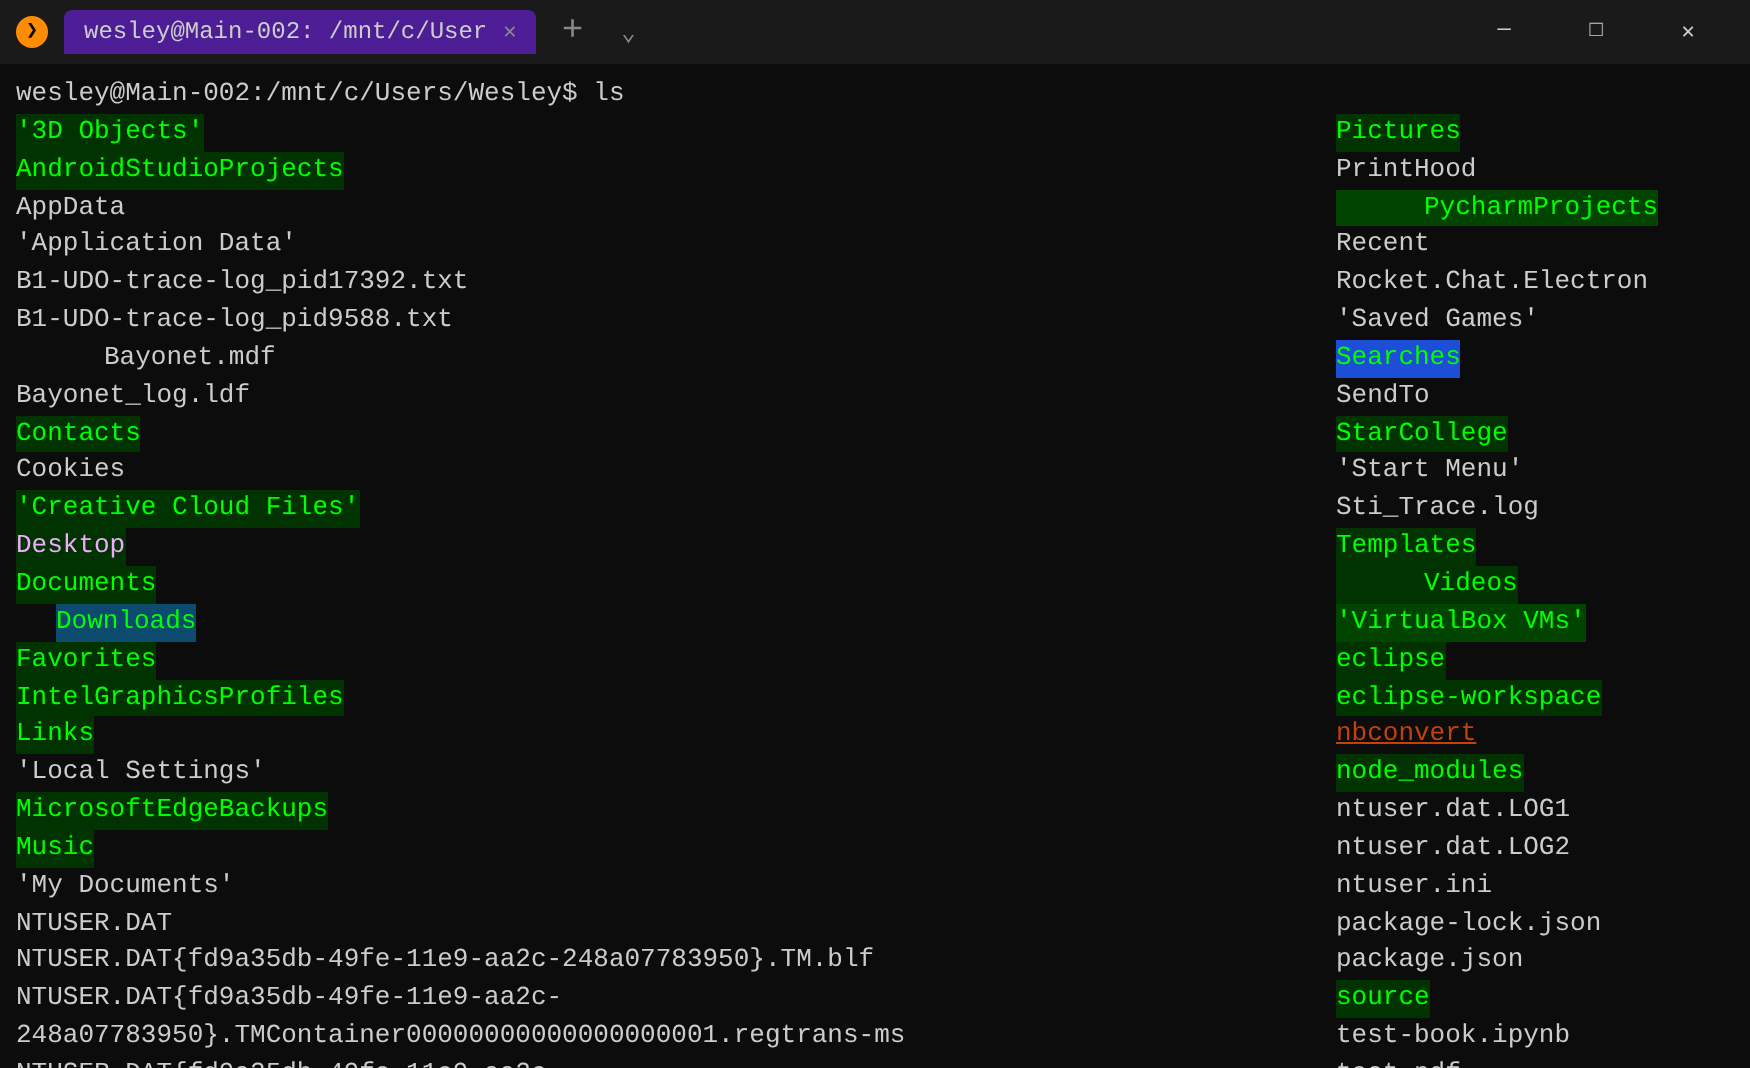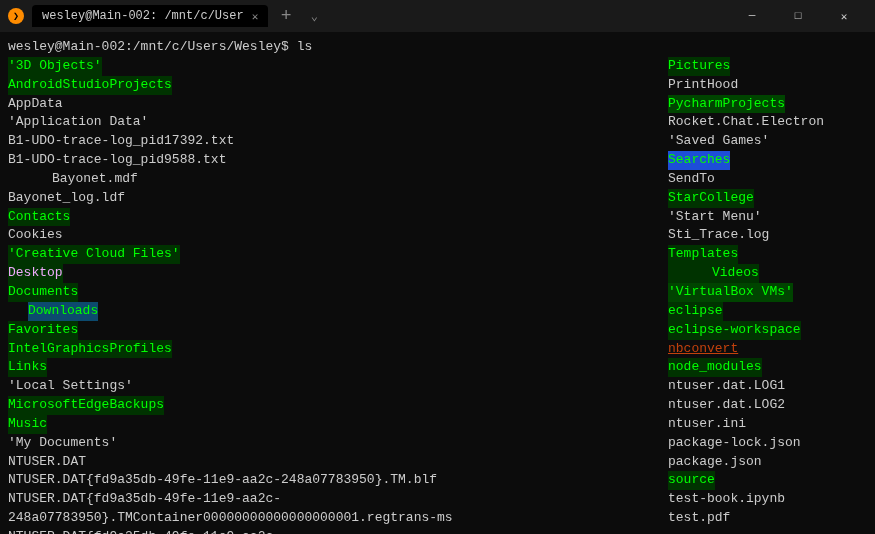--- a/index.html
+++ b/index.html
@@ -28,21 +28,21 @@
       display: flex;
       align-items: center;
       justify-content: center;
       font-size: 10px;
       color: #000;
       font-weight: bold;
     }
     .title-bar-tab {
       display: flex;
       align-items: center;
-      background: #000000;
+      background: #4c1d95;
       padding: 4px 10px;
       border-radius: 4px 4px 0 0;
       color: #cccccc;
       font-size: 12px;
       margin-right: 4px;
     }
     .tab-close {
       margin-left: 8px;
       color: #888;
       font-size: 11px;
@@ -164,21 +164,24 @@
         </div>
         <div>
           <div style="color: rgb(204, 204, 204);">NTUSER.DAT{fd9a35db-49fe-11e9-aa2c-248a07783950}.TMContainer00000000000000000002.regtrans-ms</div>
         </div>
       </div>
     <div style="flex:1;">
     <div><div style="color: rgb(0, 255, 0); background: rgb(0, 51, 0); display: inline-block;">Pictures</div></div>
         <div>
           <div style="color: rgb(204, 204, 204);">PrintHood</div>
         </div>
-        <div><div style="color: rgb(0, 255, 0); background: rgb(0, 68, 0); display: inline-block;">PycharmProjects</div></div>
+        <div><div style="color: rgb(0, 255, 0); background: rgb(0, 68, 0); display: inline-block; padding-left: 44px;">PycharmProjects</div></div>
+        <div>
+          <div style="color: rgb(204, 204, 204);">Recent</div>
+        </div>
         <div>
           <div style="color: rgb(204, 204, 204);">Rocket.Chat.Electron</div>
         </div>
         <div>
           <div style="color: rgb(204, 204, 204);">'Saved Games'</div>
         </div>
         <div><div style="color: rgb(0, 255, 0); background: #1d4ed8; display: inline-block;">Searches</div></div>
         <div>
           <div style="color: rgb(204, 204, 204);">SendTo</div>
         </div>

